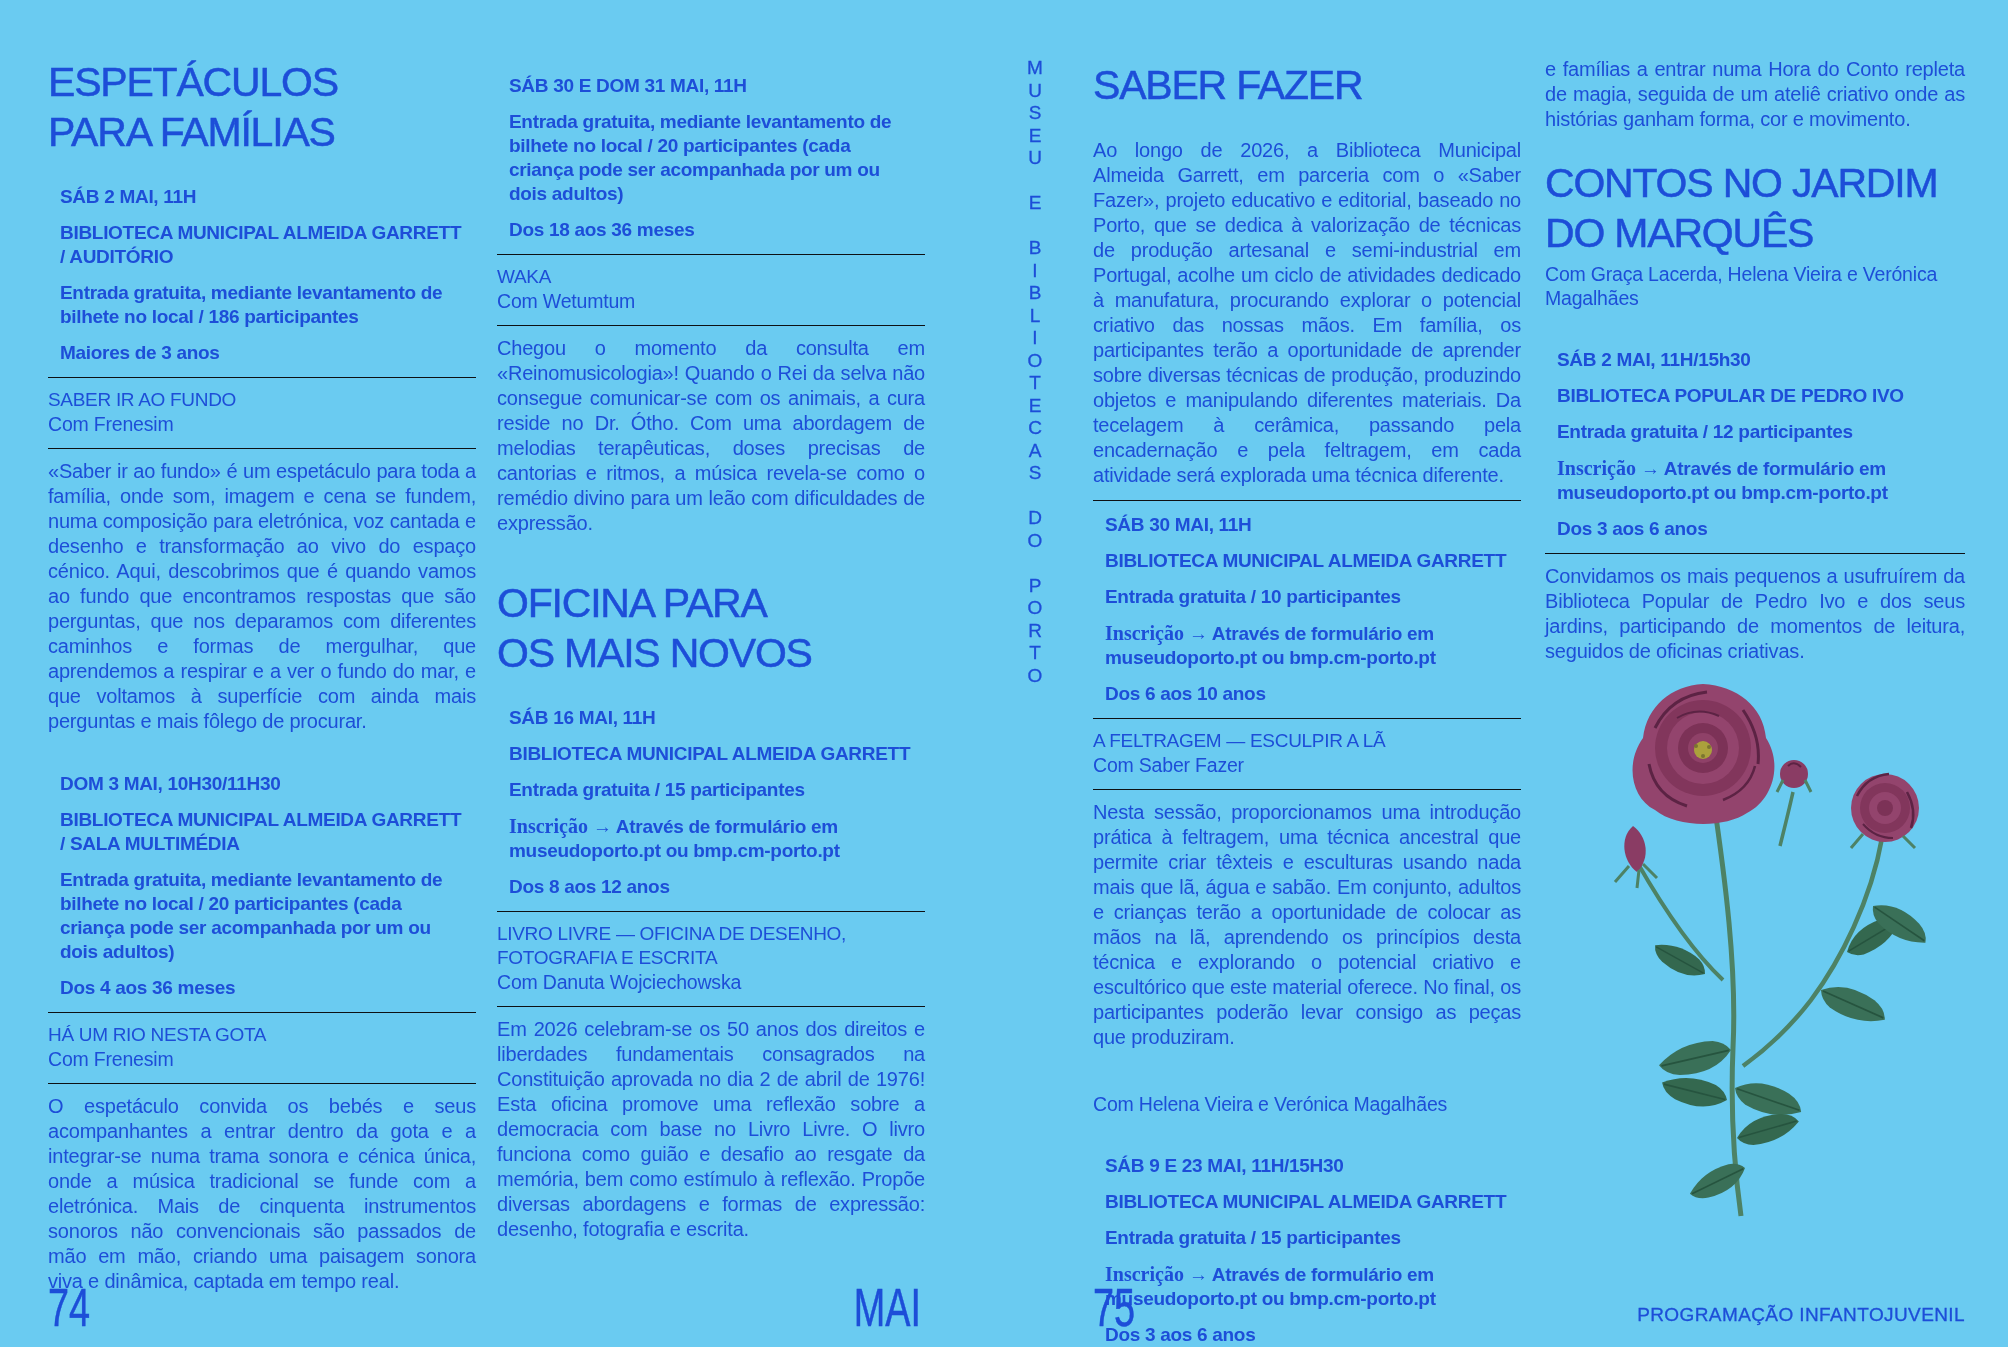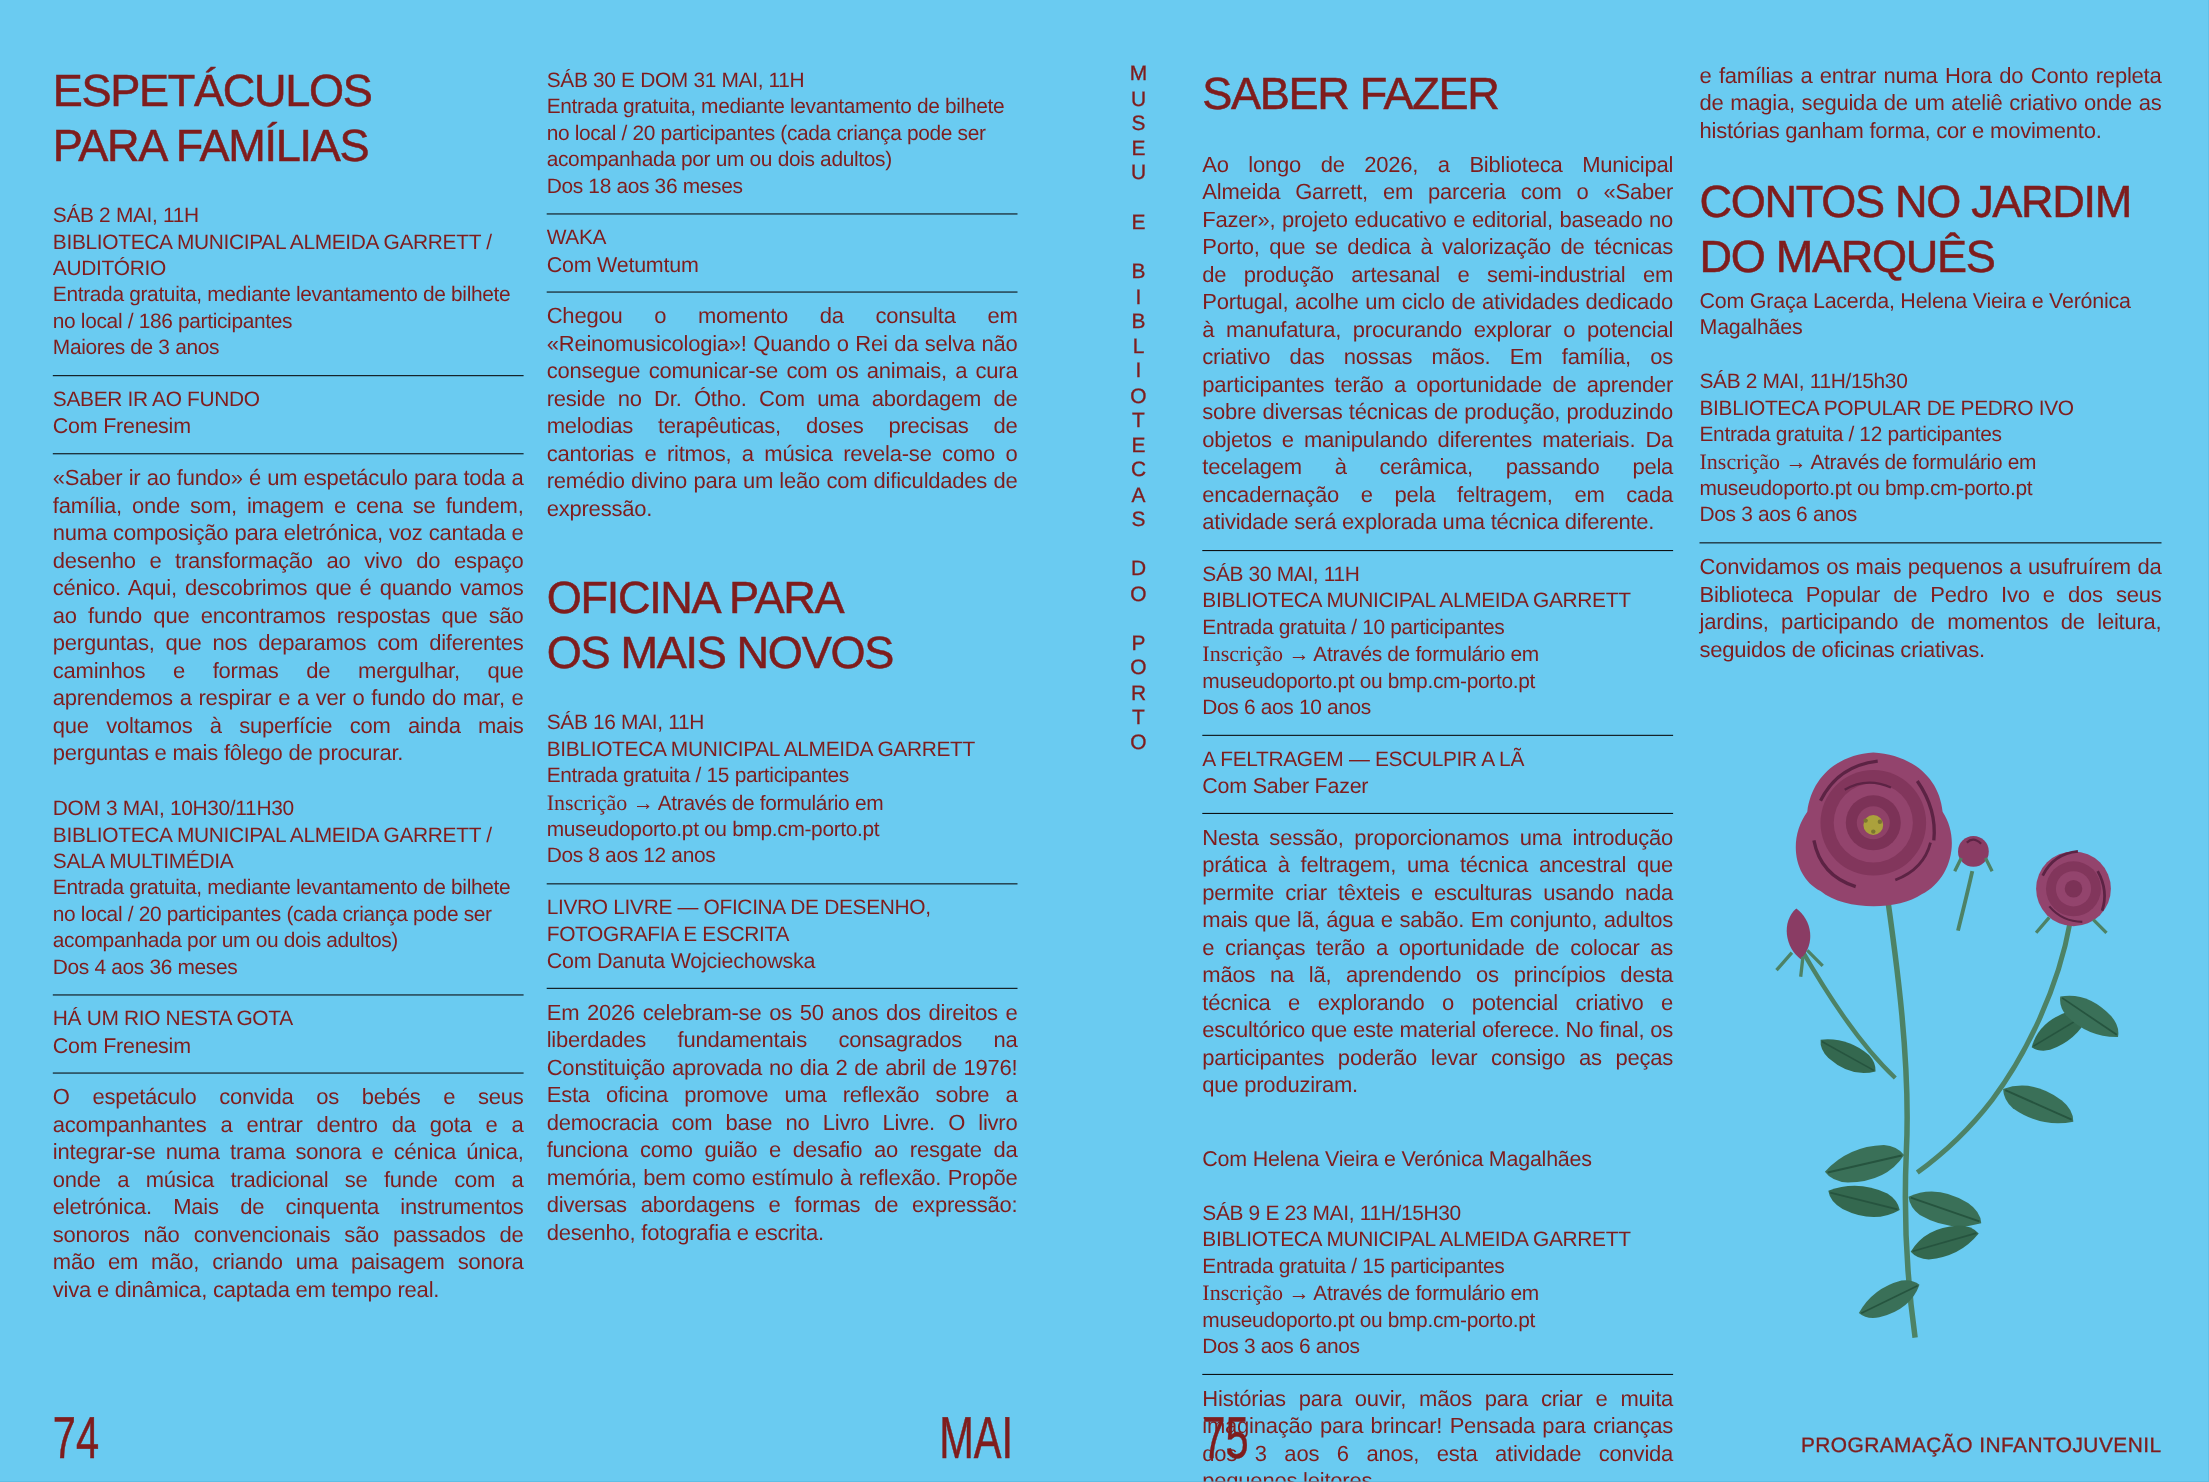--- a/index.html
+++ b/index.html
@@ -1,39 +1,39 @@
 <!DOCTYPE html>
 <html lang="pt"><head>
 <meta charset="utf-8">
 <style>
   html,body{margin:0;padding:0;}
   body{background:#4aa9cf;}
   #page{
     position:relative;
     width:2008px;height:1347px;
     background:#6ACBF1;
-    color:#7f1d1d;
+    color:#1d4ed8;
     font-family:"Liberation Sans","DejaVu Sans",sans-serif;
     overflow:hidden;
   }
   .col{position:absolute;top:0;}
   #col1{left:48px;width:428px;top:57px;}
   #col2{left:497px;width:428px;top:62px;}
   #vstrip{left:1014px;width:42px;top:57px;position:absolute;}
   #col3{left:1093px;width:428px;top:60px;}
   #col4{left:1545px;width:420px;top:57px;}
 
   .h1{
     font-size:41px;line-height:50px;letter-spacing:-1.2px;
     font-weight:500;-webkit-text-stroke:0.5px currentColor;
     white-space:pre-line;margin:0 0 28px 0;
   }
   .h1.tight{margin-bottom:4px;}
   .meta{font-size:19px;line-height:24px;letter-spacing:-0.3px;}
-  .meta .line{margin:0;}
+  .meta .line{margin:12px;font-weight:bold;}
   .name{font-size:19px;line-height:24px;letter-spacing:-0.3px;}
   .by{font-size:19.5px;line-height:24px;letter-spacing:-0.2px;}
   .body{
     font-size:20px;line-height:25px;letter-spacing:-0.2px;
     text-align:justify;hyphens:auto;margin:0;
   }
   .indent{text-indent:86px;}
   .rule{border:0;border-top:1.5px solid #0d1114;margin:12px 0 10px 0;}
   .gap{height:26px;}
   .gap-lg{height:42px;}

